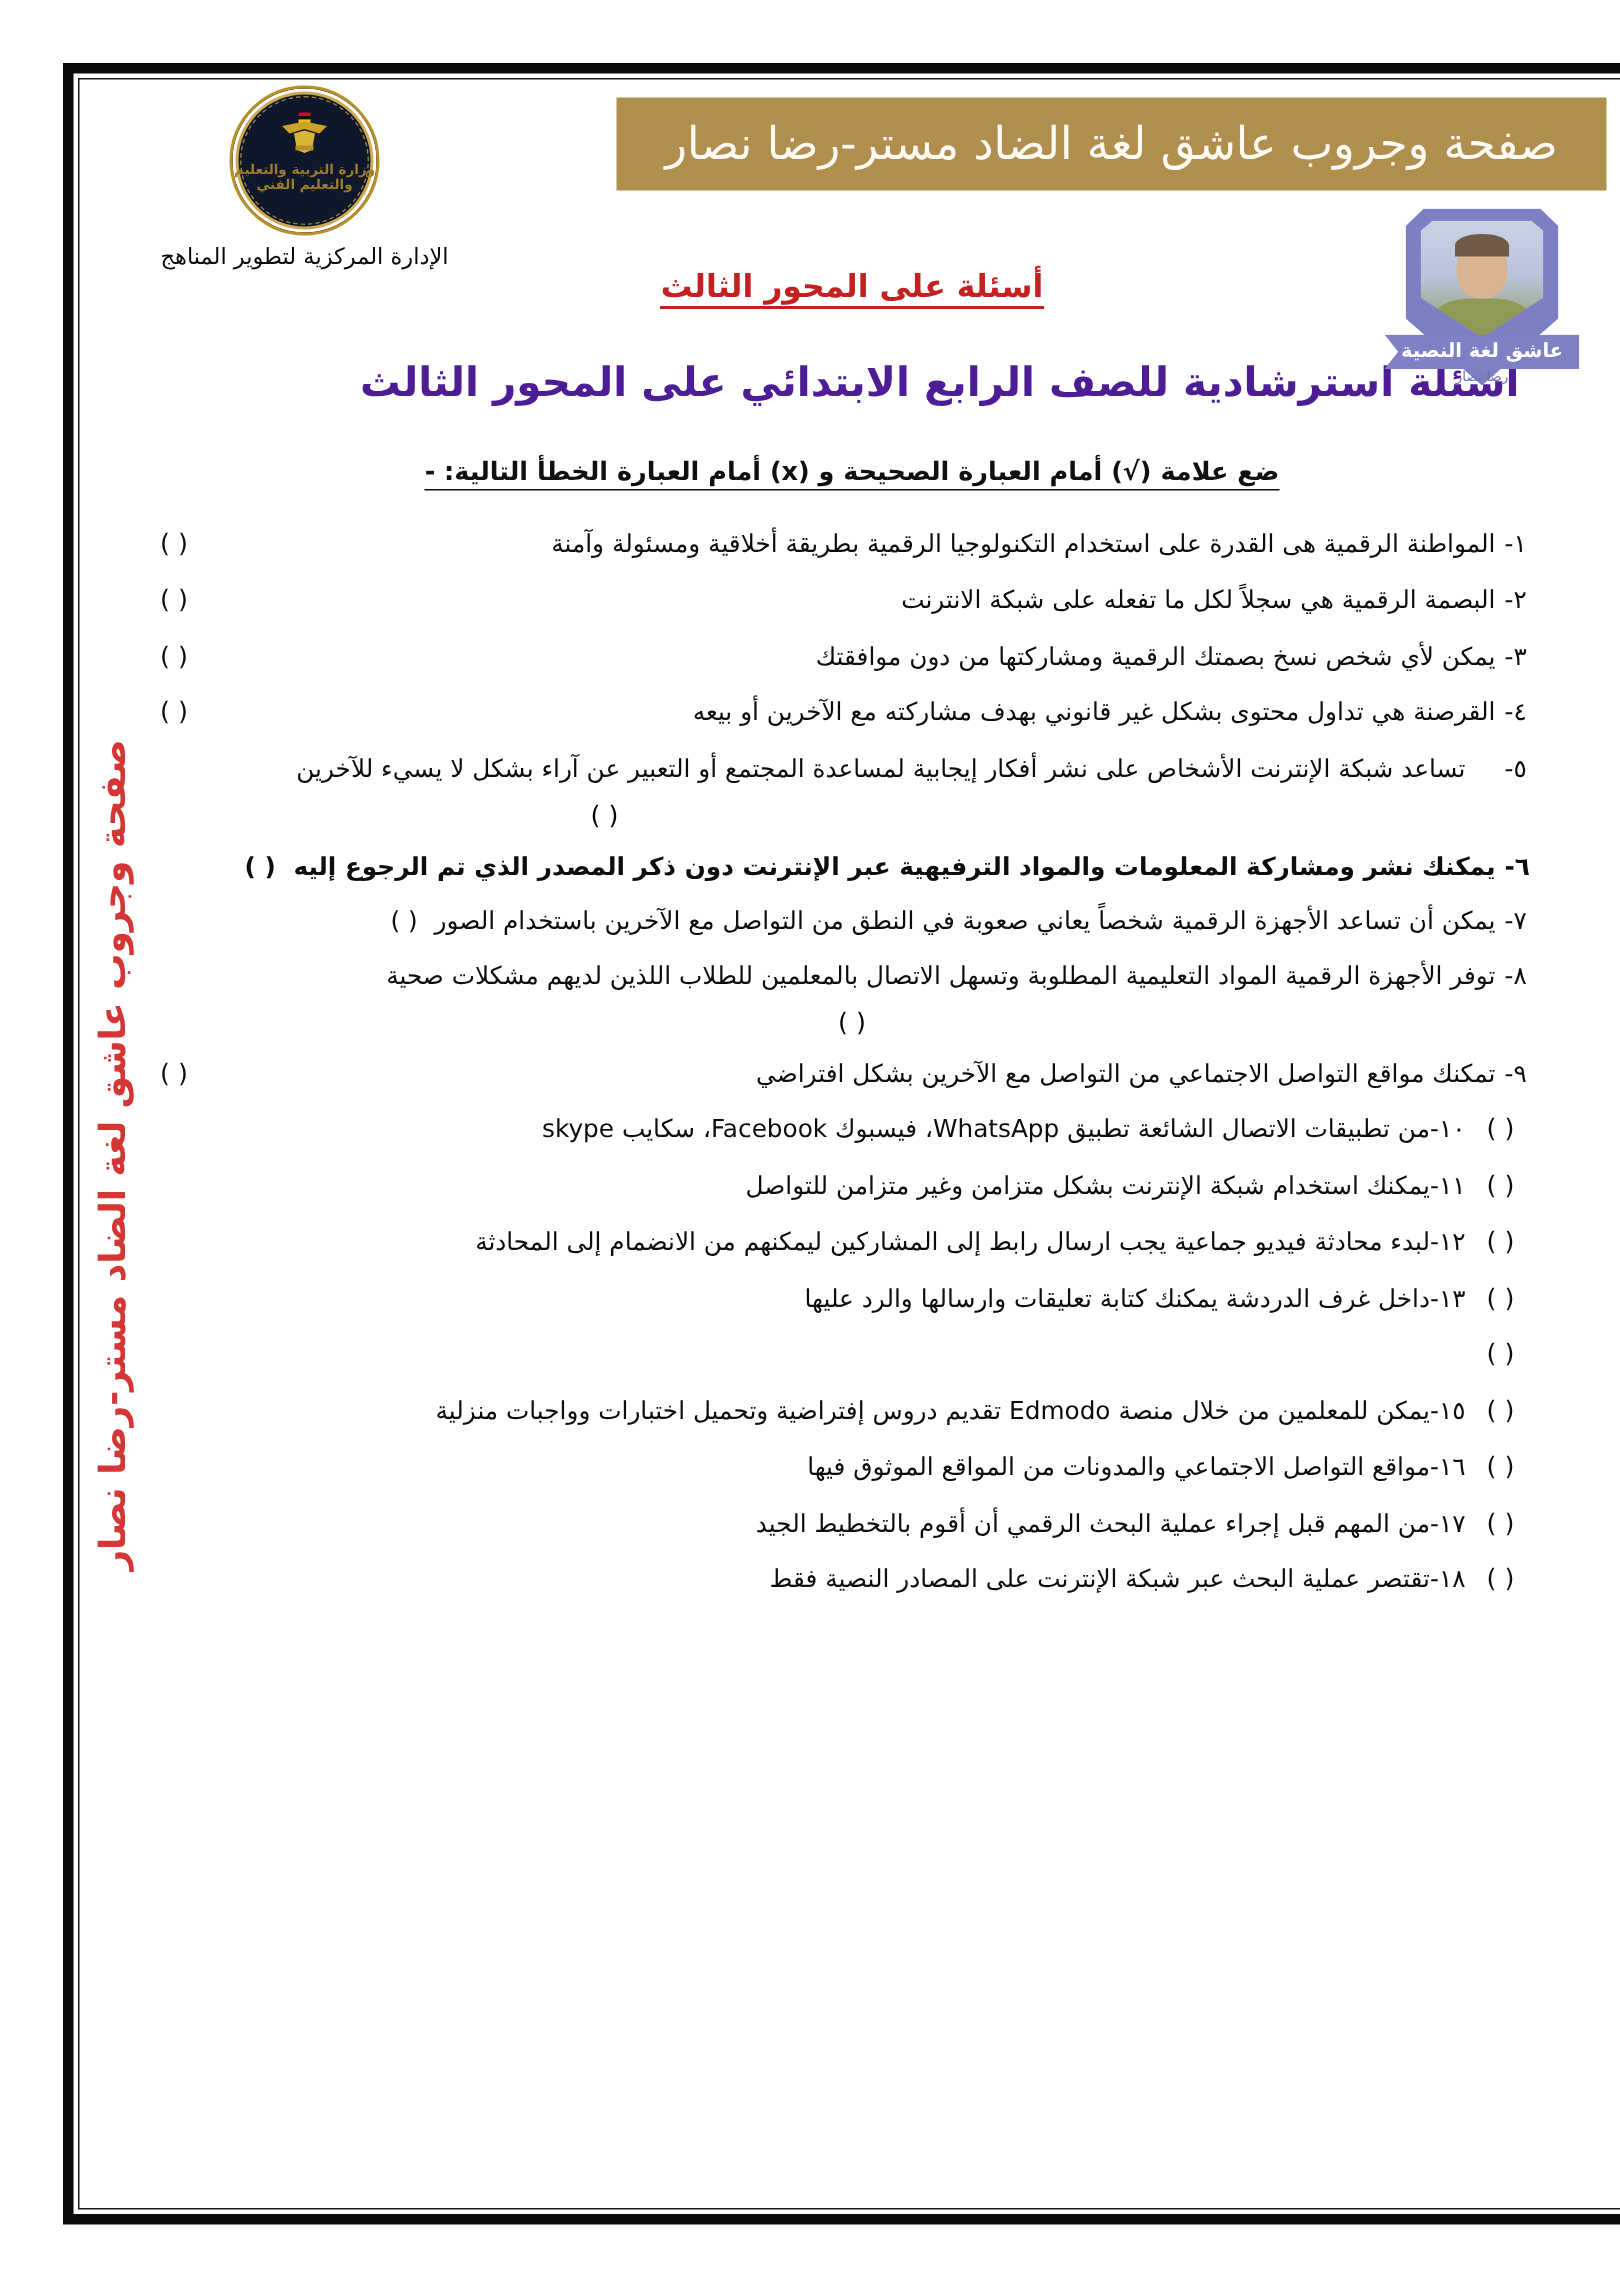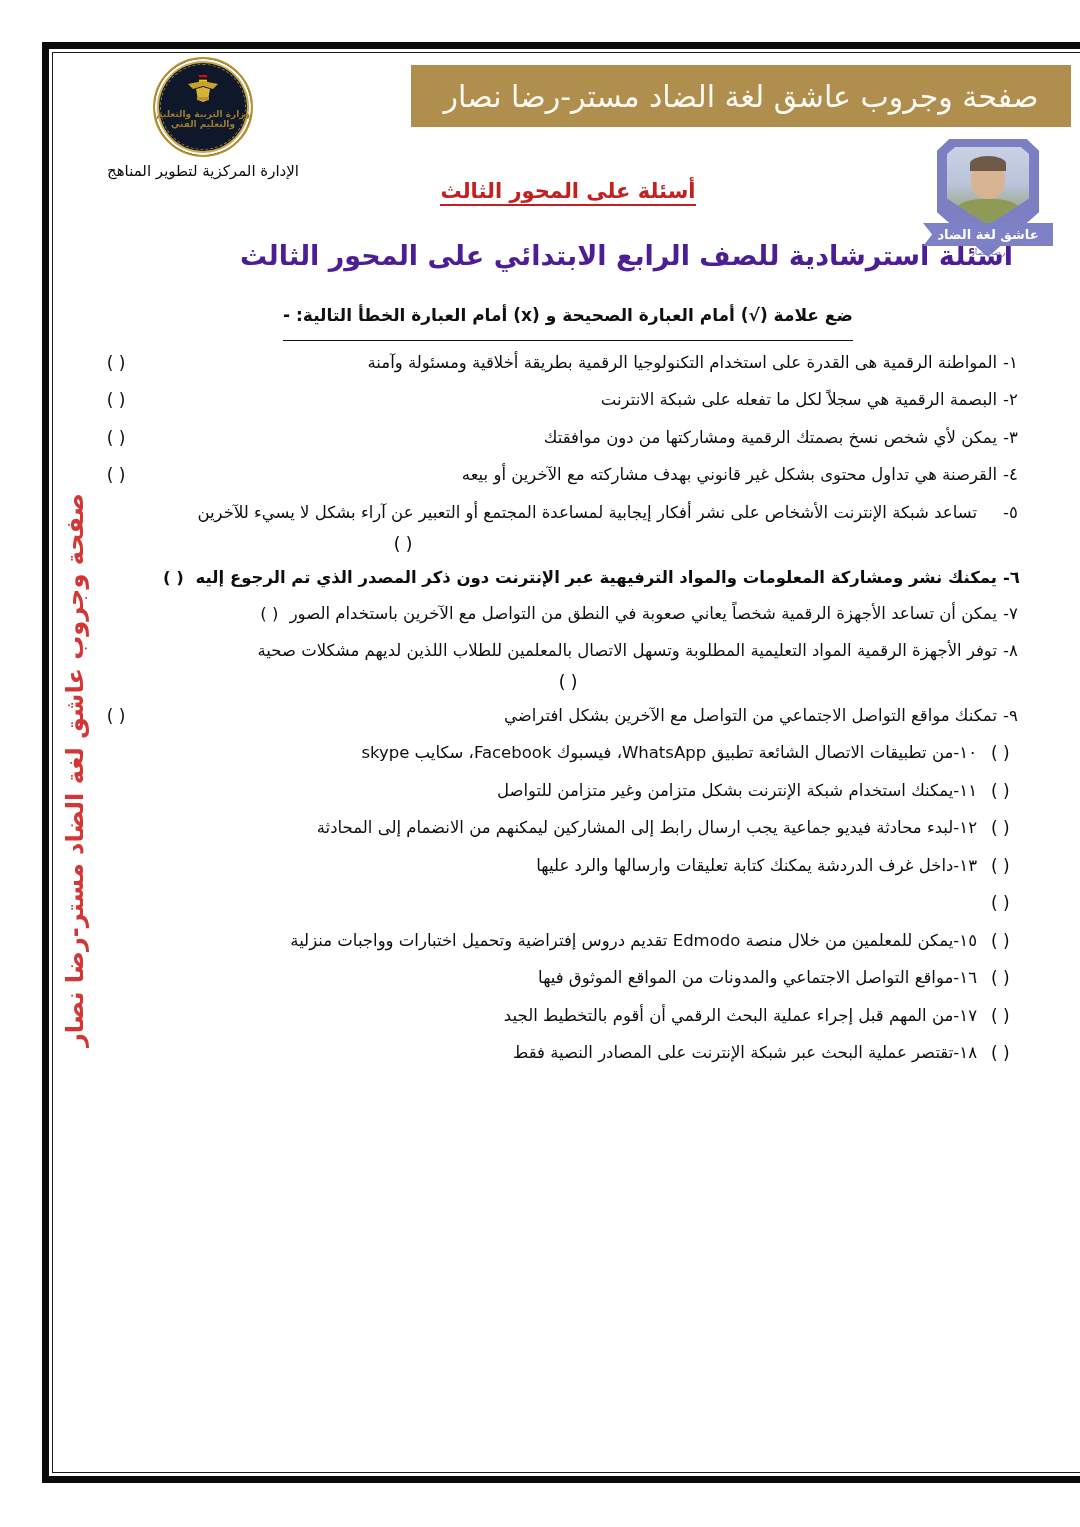--- a/index.html
+++ b/index.html
@@ -223,21 +223,21 @@
   }
   .instruction {
     margin: 30px 90px 0 90px;
     text-align: center;
     font-size: 17px;
     font-weight: bold;
     color: #101010;
   }
   .instruction span {
     border-bottom: 1.6px solid #101010;
-    padding-bottom: 15px;
+    padding-bottom: 1px;
   }
 
   
   .questions {
     margin: 26px 34px 0 34px;
     position: relative;
   }
   .q {
     display: flex;
     flex-direction: row;
@@ -330,21 +330,21 @@
       </div>
 
       <div class="badge">
         <div class="badge-shield"></div>
         <div class="badge-photo">
           <div class="photo-body"></div>
           <div class="photo-head"></div>
           <div class="photo-hair"></div>
         </div>
         <div class="badge-ribbon">
-          <span class="badge-ribbon-text">عاشق لغة الضاد</span>
+          <span class="badge-ribbon-text">عاشق لغة النصية</span>
         </div>
         <div class="badge-name">رضا نصار</div>
       </div>
 
       <div class="section-heading">
         <span>أسئلة على المحور الثالث</span>
       </div>
     </div>
 
     <div class="doc-title">أسئلة استرشادية للصف الرابع الابتدائي على المحور الثالث</div>

